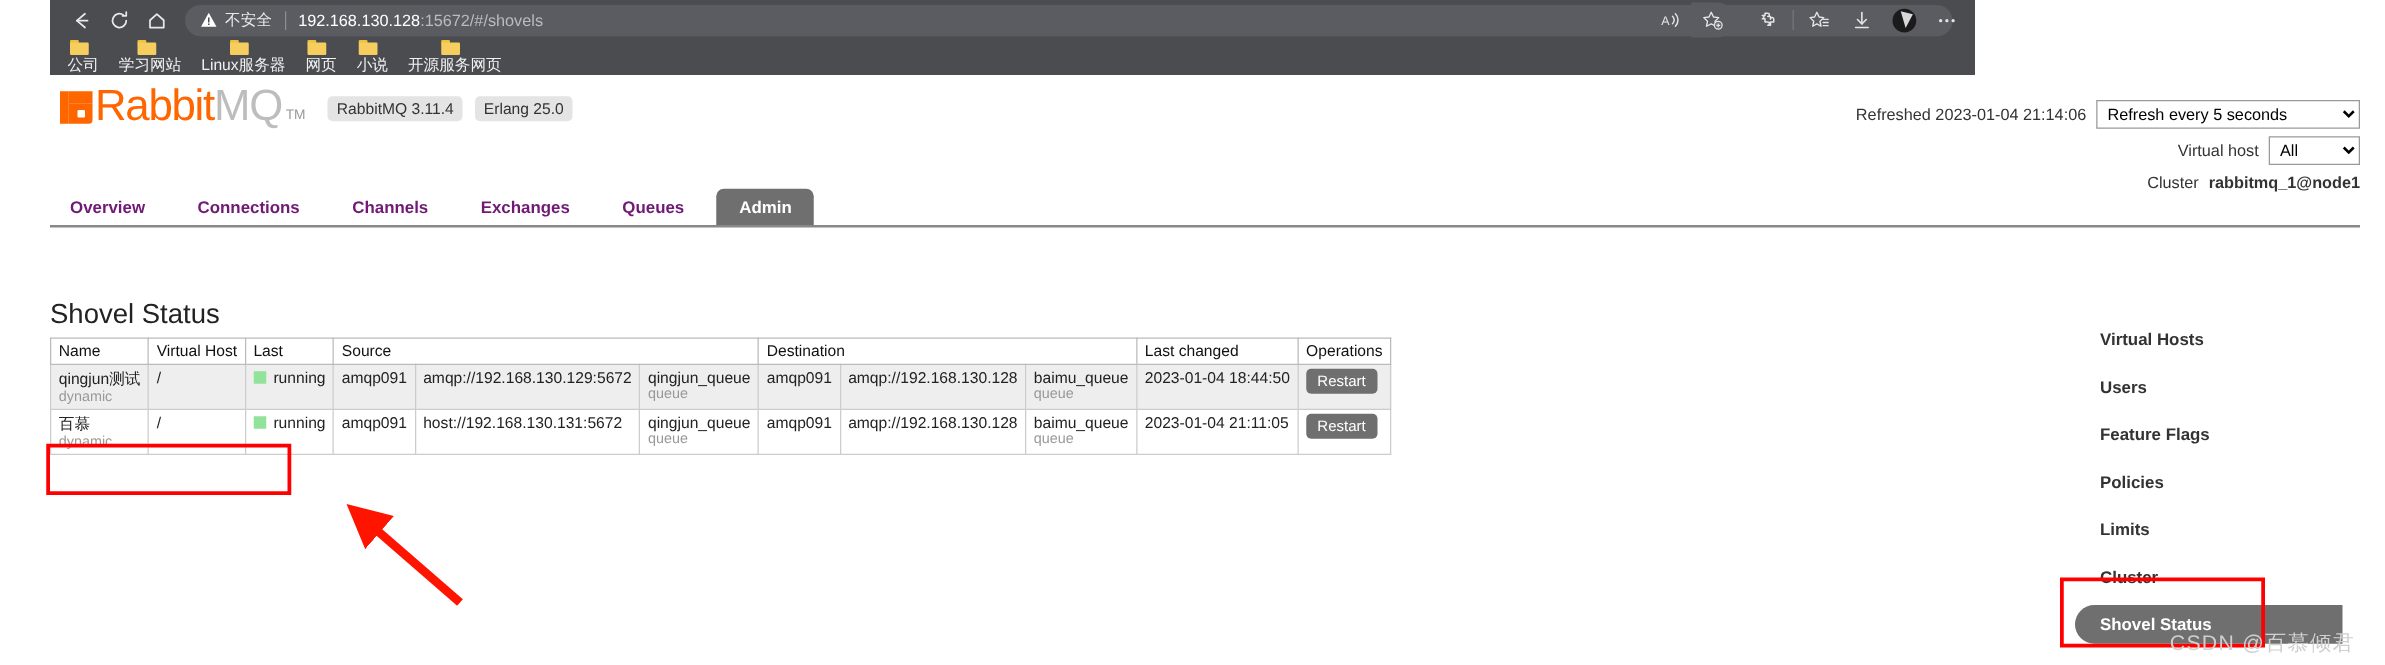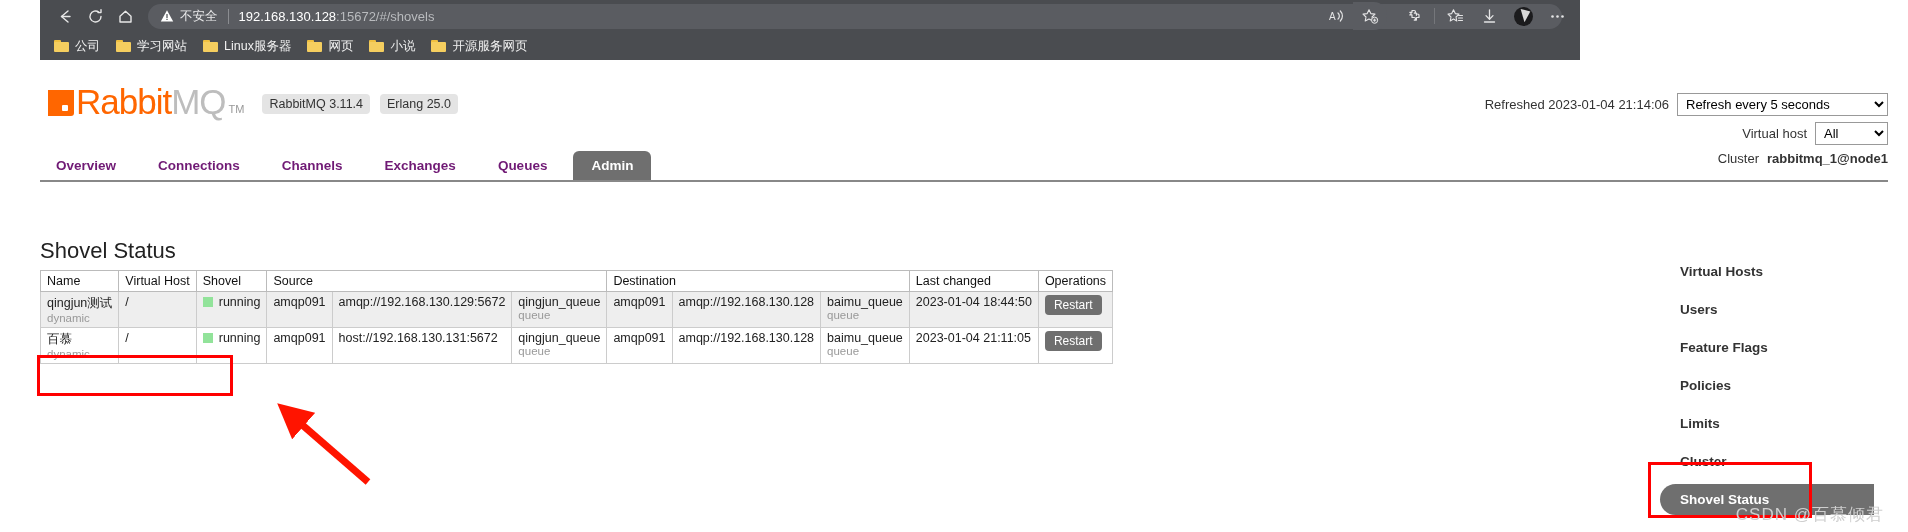--- a/index.html
+++ b/index.html
@@ -93,20 +93,21 @@
     padding-left: 10px;
   }
   .bookmark {
     display: flex; align-items: center;
     padding: 2px 8px 2px 4px;
     margin-right: 4px;
     color: #f1f1f1;
     font-size: 12.5px;
     white-space: nowrap;
     border-radius: 4px;
+    flex-direction: column;
   }
   .folder-ic {
     width: 15px; height: 12px;
     margin-right: 6px;
     position: relative;
     flex: 0 0 auto;
   }
   .folder-ic::before {
     content:"";
     position:absolute; left:0; top:0;
@@ -132,21 +133,21 @@
 
   
   .rmq-header {
     position: relative;
     padding-top: 18px;
     height: 92px;
   }
   .logo-wrap {
     position: absolute;
     left: 48px;
-    top: 24px;
+    top: 7px;
     display: flex;
     align-items: flex-end;
   }
   .logo-mark {
     width: 26px; height: 26px;
     position: relative;
     margin-right: 2px;
     margin-bottom: 3px;
   }
   .logo-mark .bar1 { position:absolute; left:0; top:0; width:7px; height:26px; background:#f60; }
@@ -169,21 +170,21 @@
     font-size: 12.5px;
     padding: 3px 7px;
     border-radius: 4px;
     margin-right: 10px;
     white-space: nowrap;
   }
 
   .hdr-right {
     position: absolute;
     right: 20px;
-    top: 33px;
+    top: 20px;
     text-align: right;
     font-size: 13px;
     color: #333;
   }
   .hdr-line { display: flex; align-items: center; justify-content: flex-end; margin-bottom: 6px; }
   .hdr-label { margin-right: 8px; white-space: nowrap; }
   select.rmq-select {
     font-family: "Liberation Sans", sans-serif;
     font-size: 13px;
     padding: 2px 4px;
@@ -493,21 +494,21 @@
   </div>
 
   <div class="content">
     <h1 class="page-title">Shovel Status</h1>
 
     <table class="shovels">
       <thead>
         <tr>
           <th>Name</th>
           <th>Virtual Host</th>
-          <th>Shovel</th>
+          <th>Last</th>
           <th colspan="3">Source</th>
           <th colspan="3">Destination</th>
           <th>Last changed</th>
           <th>Operations</th>
         </tr>
       </thead>
       <tbody>
         <tr class="alt">
           <td>
             <span>qingjun测试</span>

